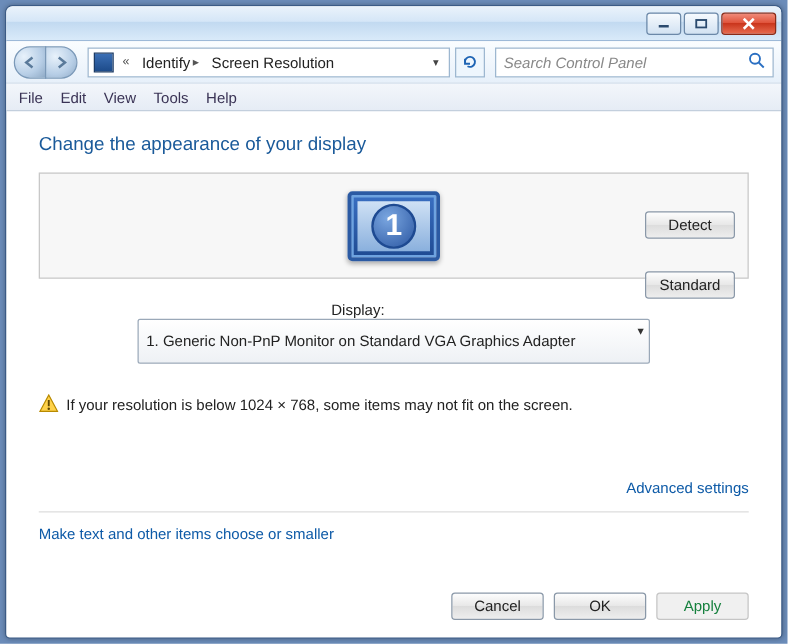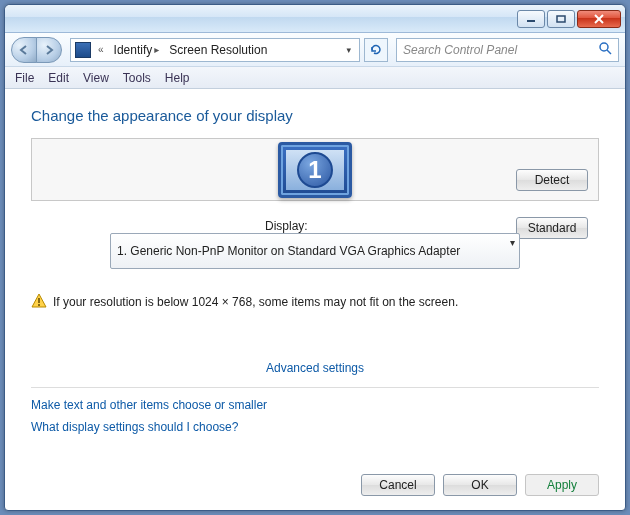--- a/index.html
+++ b/index.html
@@ -151,21 +151,21 @@
     position:relative;
   }
   .combo::after {
     content:"▾";position:absolute;right:4px;top:3px;font-size:10px;color:#333;
   }
   .warnrow { display:flex;align-items:flex-end;gap:6px;margin-bottom:12px;font-size:12px;}
   .warnrow .wic {
     width:16px;height:16px;
   }
   .link { color:#0d5aa7; cursor:default; font-size:12px; }
-  .advrow { text-align:center; margin-bottom:8px;margin-top:40px;}
+  .advrow { text-align:right; margin-bottom:8px;margin-top:40px;}
   .hr { height:1px;background:#ddd;margin:4px 0 10px 0;}
   .links-stack .link { display:block; margin-bottom:8px;}
   .footer {
     margin-top:auto;
     display:flex;justify-content:flex-end;gap:8px;
     padding-top:12px;
   }
   .footer .btn7 { min-width:74px; }
 </style>
 </head>
@@ -283,21 +283,20 @@
     </div>
 
     <div class="advrow">
       <span class="link">Advanced settings</span>
     </div>
 
     <div class="hr"></div>
 
     <div class="links-stack">
       <span class="link">Make text and other items choose or smaller</span>
-      <span class="link">What display settings should I choose?</span>
     </div>
 
     <div class="footer">
       <div class="btn7">Cancel</div>
       <div class="btn7">OK</div>
       <div class="btn7 disabled">Apply</div>
     </div>
   </div>
 
 </div>

